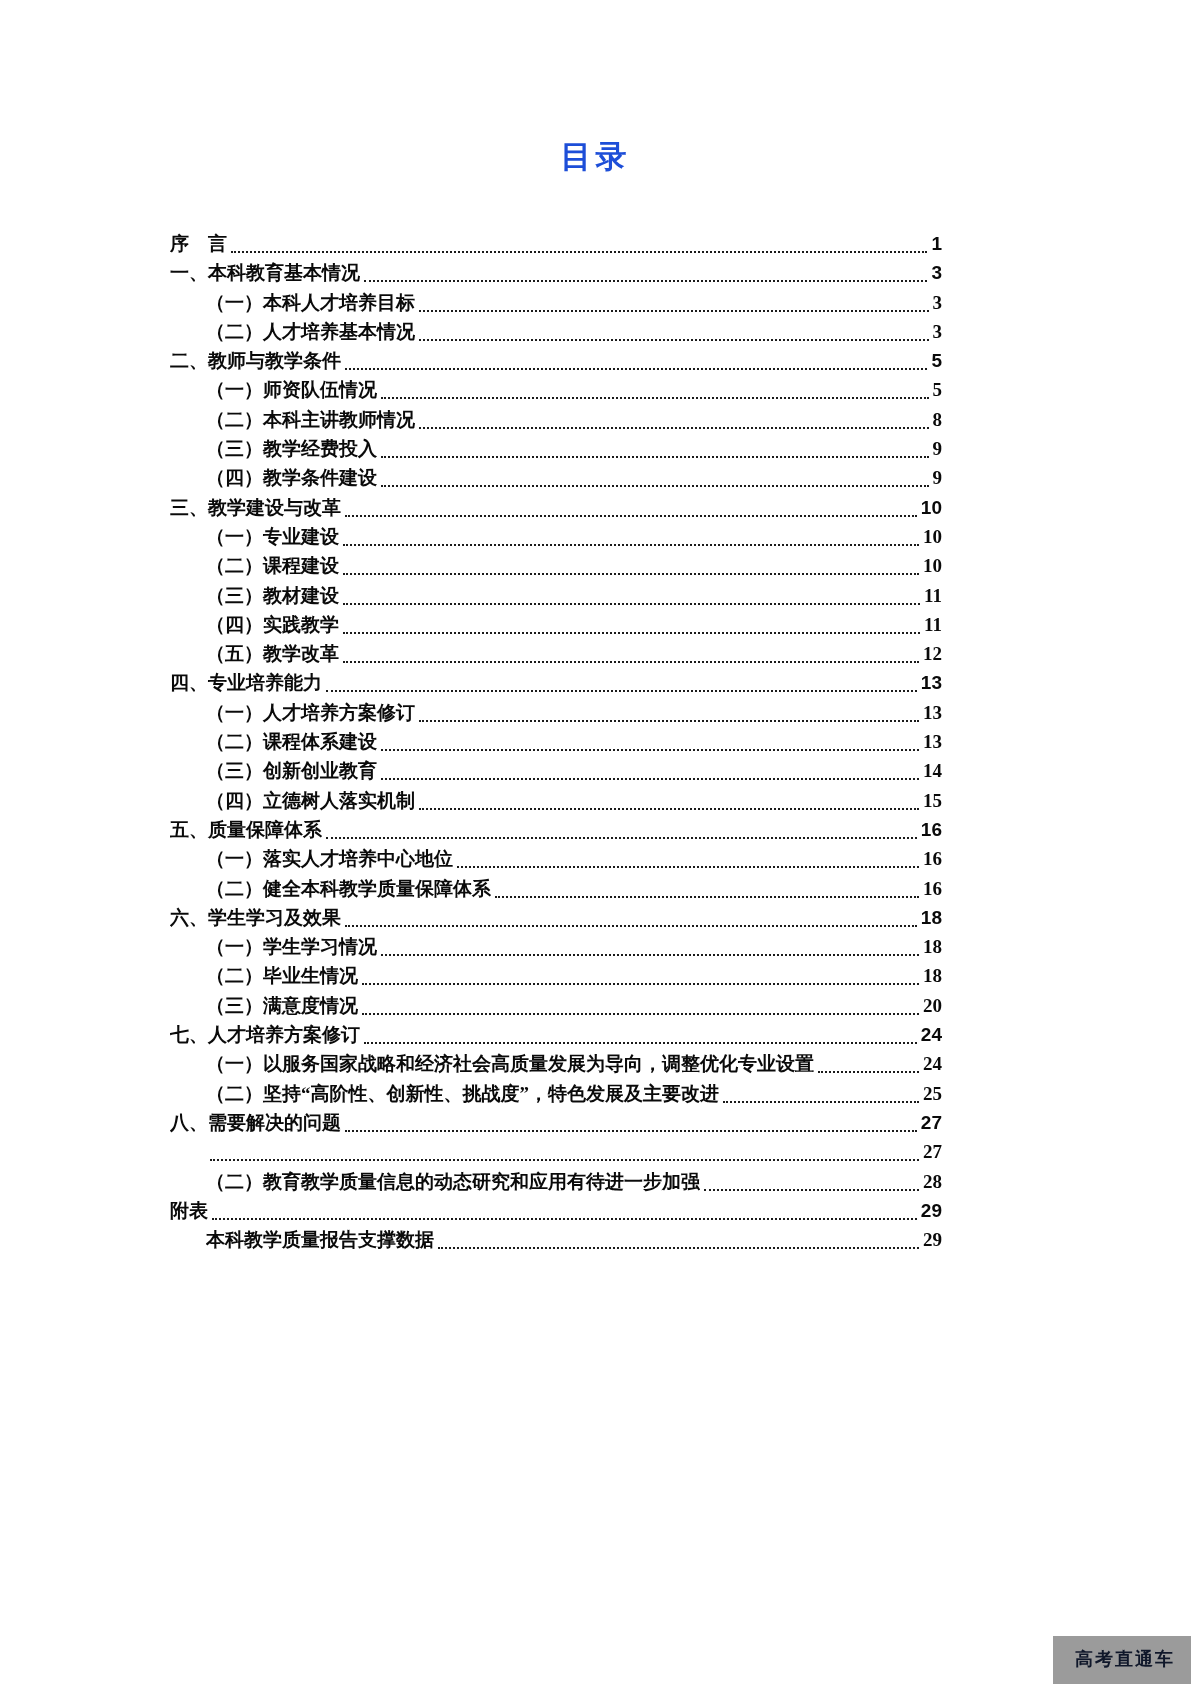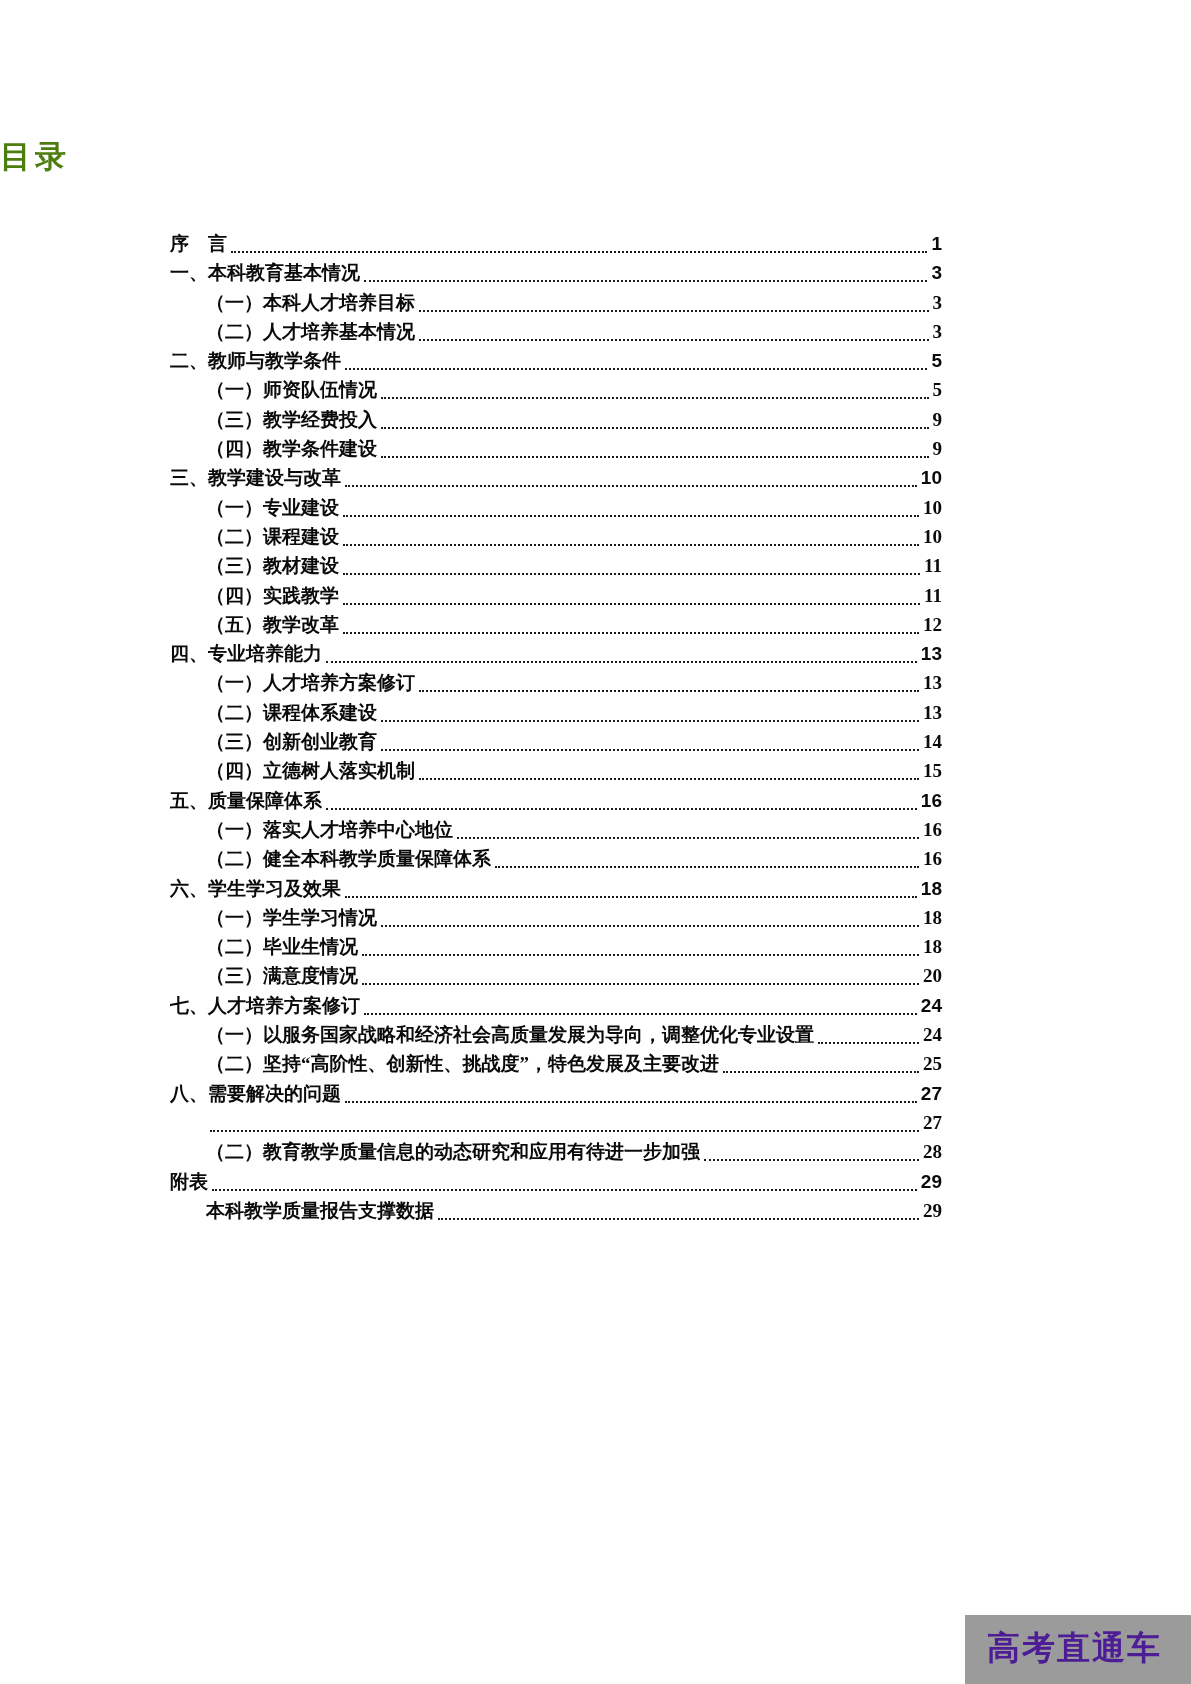--- a/index.html
+++ b/index.html
@@ -13,26 +13,26 @@
     position: relative;
     font-family: "Liberation Sans", sans-serif;
     color: #0a0a0a;
     overflow: hidden;
   }
   .doc-title {
     position: absolute;
     top: 136px;
     left: 0;
     width: 100%;
-    text-align: left;
+    text-align: center;
     font-size: 31px;
     font-weight: bold;
     letter-spacing: 4px;
     margin: 0;
-    color: #4d7c0f;
+    color: #1d4ed8;
   }
   .toc-list {
     position: absolute;
     left: 170px;
     top: 201px;
     width: 772px;
     margin-top: 29px;
   }
   .toc-row {
     display: flex;
@@ -63,25 +63,25 @@
   .toc-page {
     white-space: nowrap;
     line-height: 27px;
     font-weight: 600;
   }
   .watermark {
     position: absolute;
     right: 0;
     bottom: 0;
     background: #9b9b9b;
-    color: #4c1d95;
-    font-size: 33px;
+    color: #0f172a;
+    font-size: 18px;
     font-weight: 600;
     letter-spacing: 2px;
-    padding: 11px 29px 13px 22px;
+    padding: 11px 16px 13px 22px;
   }
 </style>
 </head>
 <body>
 
 <h1 class="doc-title">目录</h1>
 
 <div class="toc-list" id="toc-list">
     <div class="toc-row">
       <span class="toc-label">序　言</span>
@@ -107,20 +107,25 @@
       <span class="toc-label">二、教师与教学条件</span>
       <span class="toc-leader"></span>
       <span class="toc-page">5</span>
     </div>
     <div class="toc-row sub">
       <span class="toc-label">（一）师资队伍情况</span>
       <span class="toc-leader"></span>
       <span class="toc-page">5</span>
     </div>
     <div class="toc-row sub">
+      <span class="toc-label">（二）本科主讲教师情况</span>
+      <span class="toc-leader"></span>
+      <span class="toc-page">8</span>
+    </div>
+    <div class="toc-row sub">
       <span class="toc-label">（三）教学经费投入</span>
       <span class="toc-leader"></span>
       <span class="toc-page">9</span>
     </div>
     <div class="toc-row sub">
       <span class="toc-label">（四）教学条件建设</span>
       <span class="toc-leader"></span>
       <span class="toc-page">9</span>
     </div>
     <div class="toc-row">

